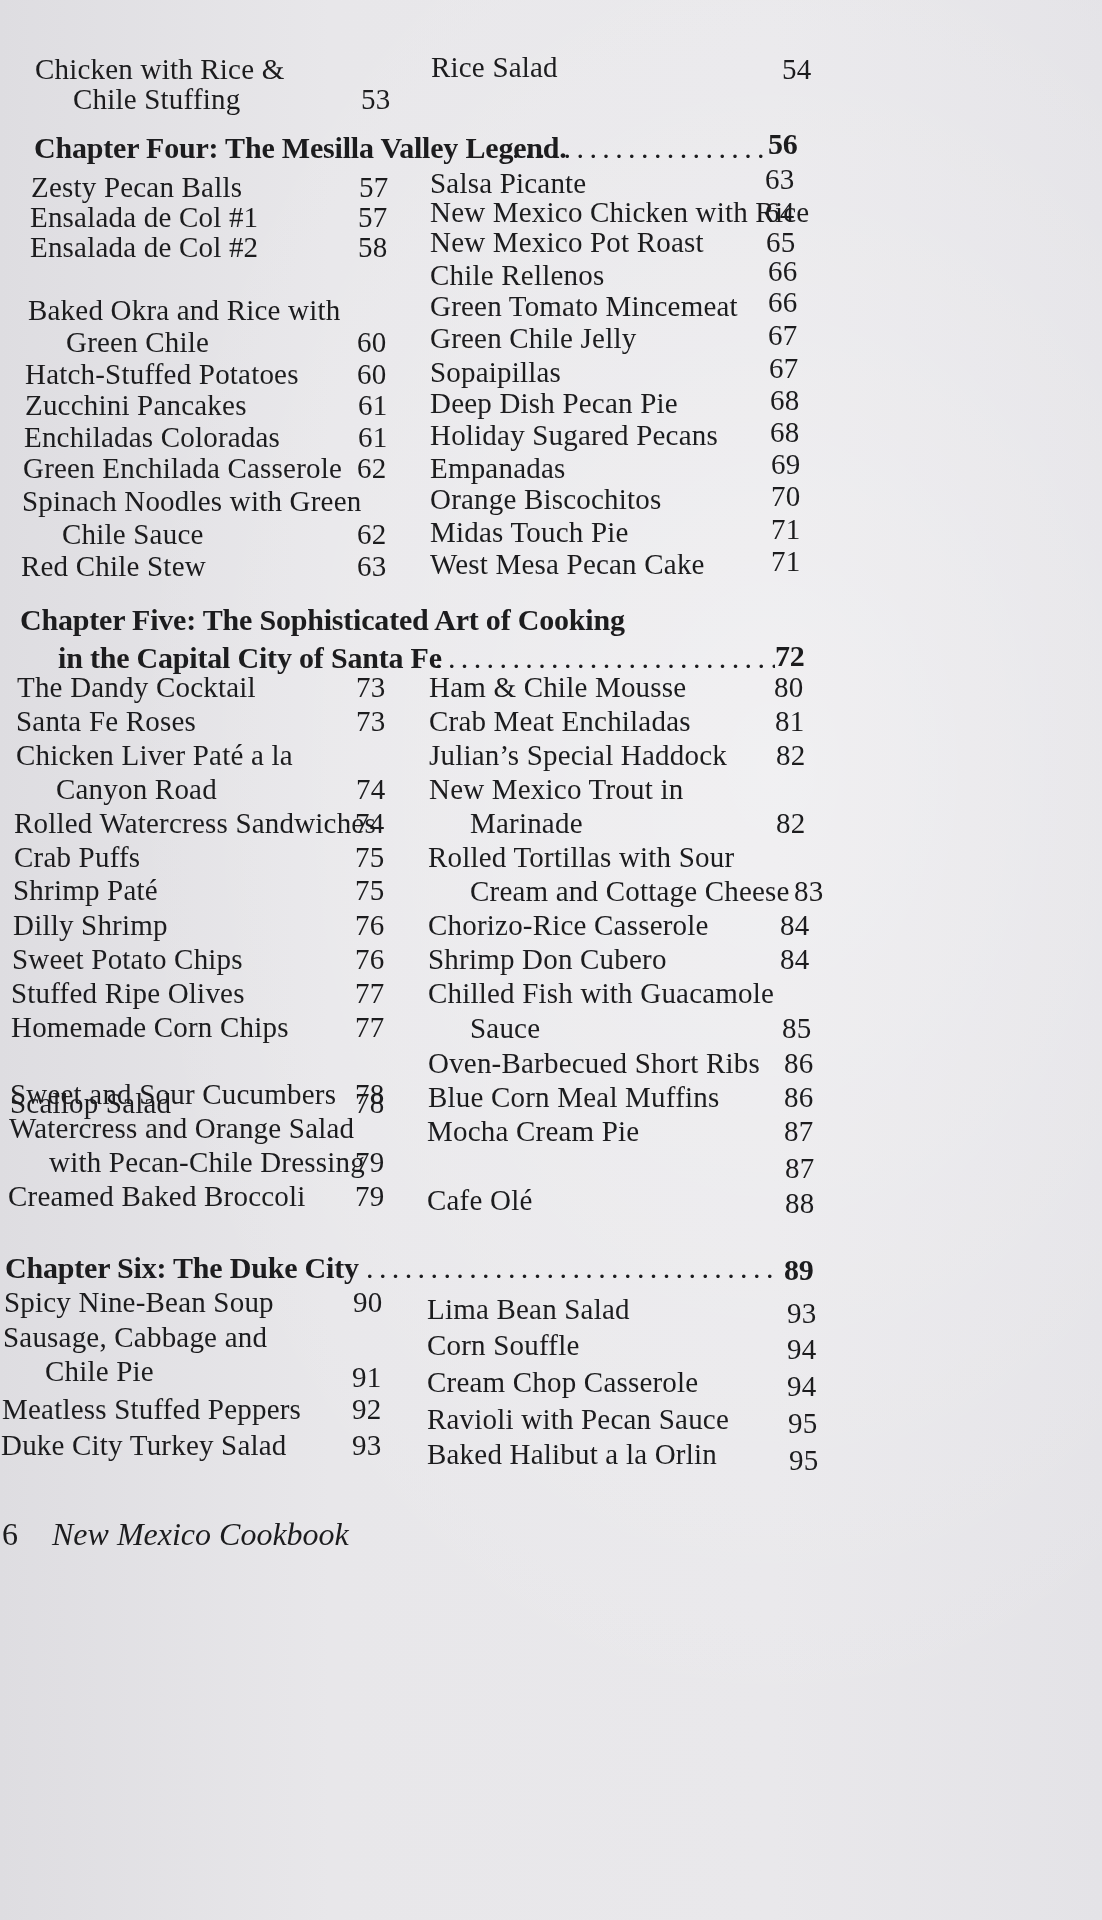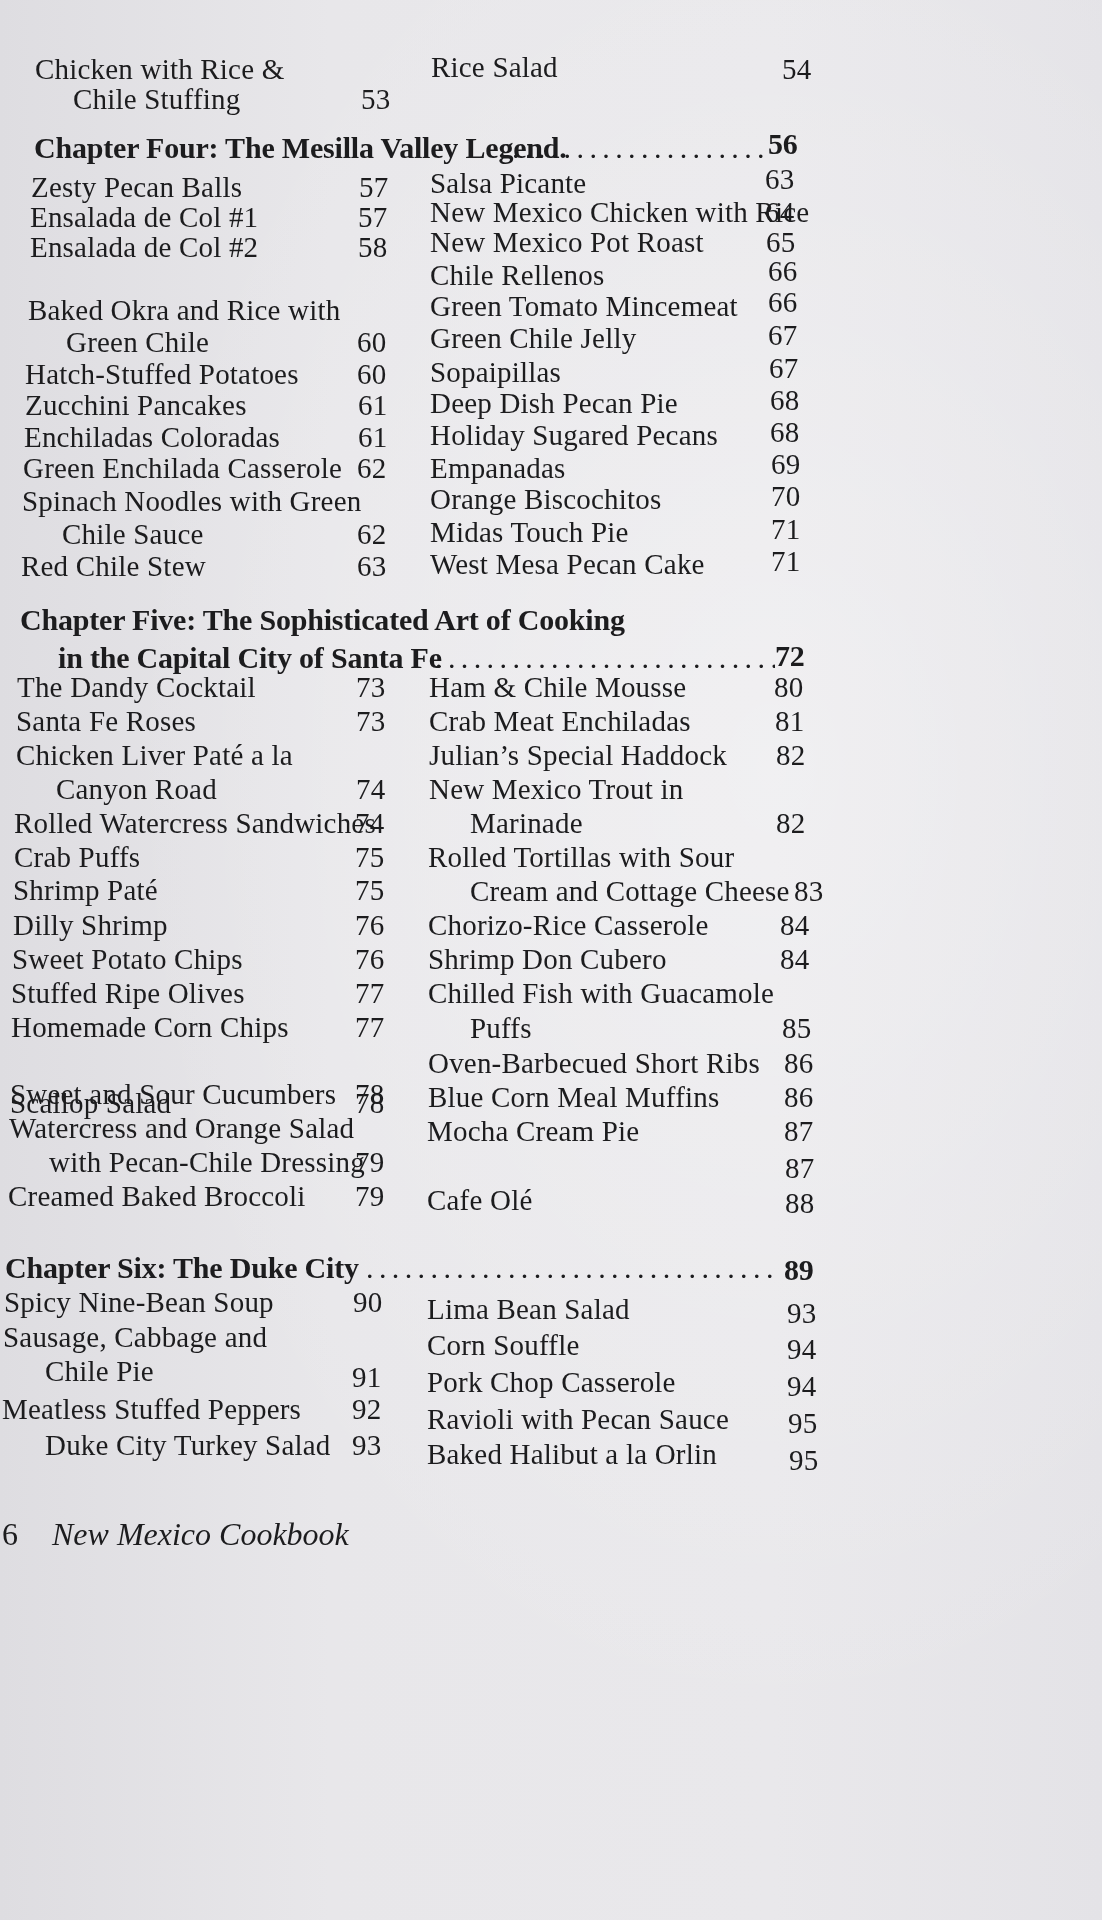--- a/index.html
+++ b/index.html
@@ -291,21 +291,21 @@
     <span class="num" style="left:352px;">84</span>
   </div>
   <div class="entry" style="left:428px; top:942px; width:382px;">
     <span>Shrimp Don Cubero</span>
     <span class="num" style="left:352px;">84</span>
   </div>
   <div class="entry" style="left:428px; top:976px;">
     <span>Chilled Fish with Guacamole</span>
   </div>
   <div class="entry" style="left:470px; top:1011px; width:342px;">
-    <span>Puffs</span>
+    <span>Sauce</span>
     <span class="num" style="left:312px;">85</span>
   </div>
   <div class="entry" style="left:428px; top:1046px; width:384px;">
     <span>Oven-Barbecued Short Ribs</span>
     <span class="num" style="left:356px;">86</span>
   </div>
   <div class="entry" style="left:428px; top:1080px; width:384px;">
     <span>Blue Corn Meal Muffins</span>
     <span class="num" style="left:356px;">86</span>
   </div>
@@ -335,35 +335,35 @@
     <span>Sausage, Cabbage and</span>
   </div>
   <div class="entry" style="left:45px; top:1354px; width:345px;">
     <span>Chile Pie</span>
     <span class="num" style="left:307px; top:6px;">91</span>
   </div>
   <div class="entry" style="left:2px; top:1392px; width:388px;">
     <span>Meatless Stuffed Peppers</span>
     <span class="num" style="left:350px;">92</span>
   </div>
-  <div class="entry" style="left:1px; top:1428px; width:390px;padding-left:44px;">
+  <div class="entry" style="left:1px; top:1428px; width:390px;">
     <span>Duke City Turkey Salad</span>
     <span class="num" style="left:351px;">93</span>
   </div>
 
   <div class="entry" style="left:427px; top:1292px; width:400px;">
     <span>Lima Bean Salad</span>
     <span class="num" style="left:360px; top:4px;">93</span>
   </div>
   <div class="entry" style="left:427px; top:1328px; width:400px;">
     <span>Corn Souffle</span>
     <span class="num" style="left:360px; top:4px;">94</span>
   </div>
   <div class="entry" style="left:427px; top:1365px; width:400px;">
-    <span>Pork Chop Casserole</span>
+    <span>Cream Chop Casserole</span>
     <span class="num" style="left:360px; top:4px;">94</span>
   </div>
   <div class="entry" style="left:427px; top:1402px; width:400px;">
     <span>Ravioli with Pecan Sauce</span>
     <span class="num" style="left:361px; top:4px;">95</span>
   </div>
   <div class="entry" style="left:427px; top:1437px; width:400px;">
     <span>Baked Halibut a la Orlin</span>
     <span class="num" style="left:362px; top:6px;">95</span>
   </div>

